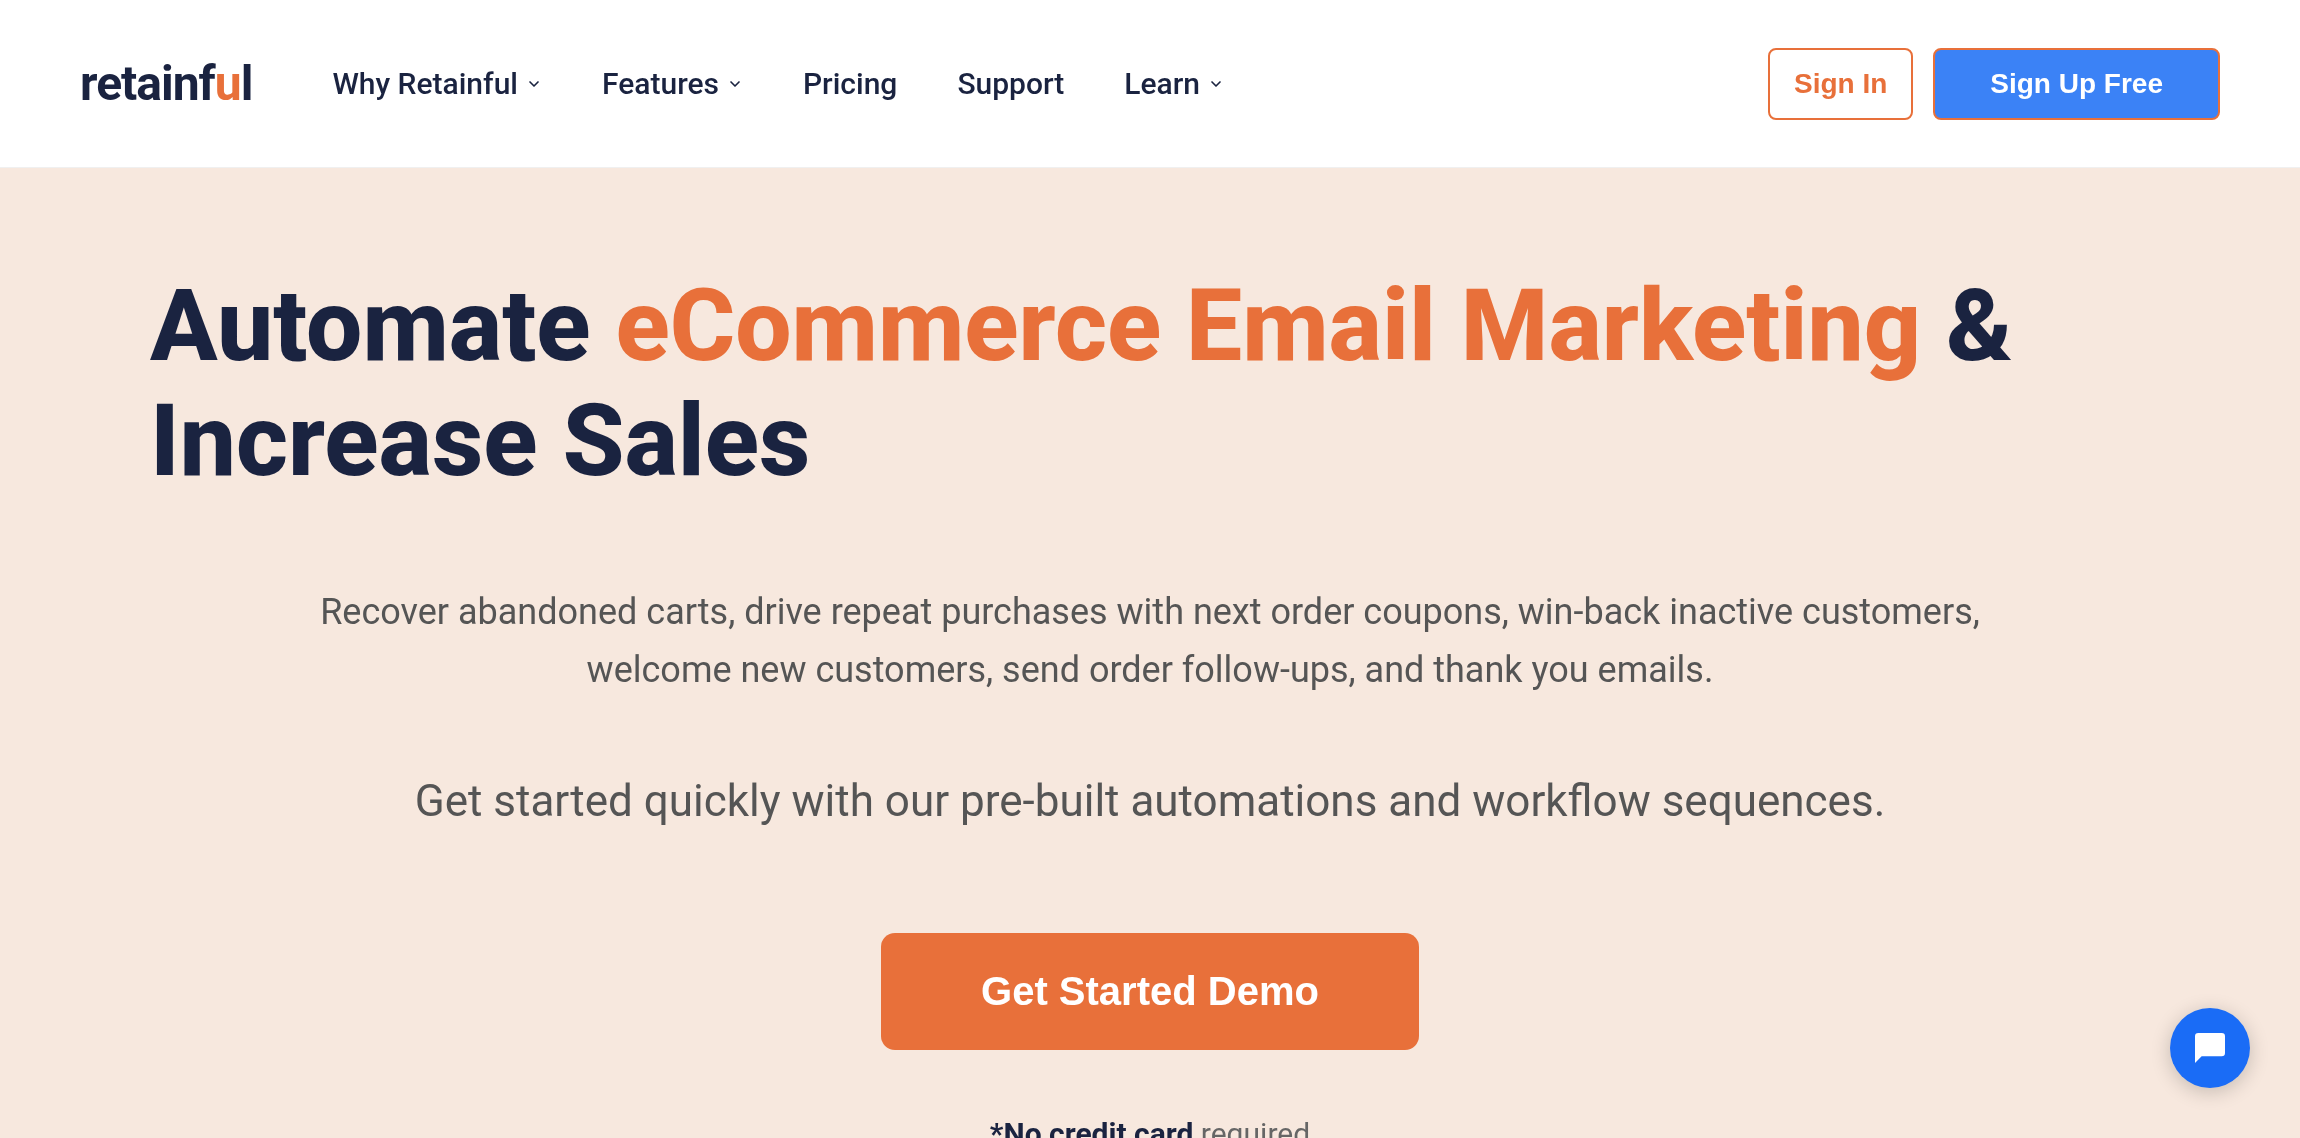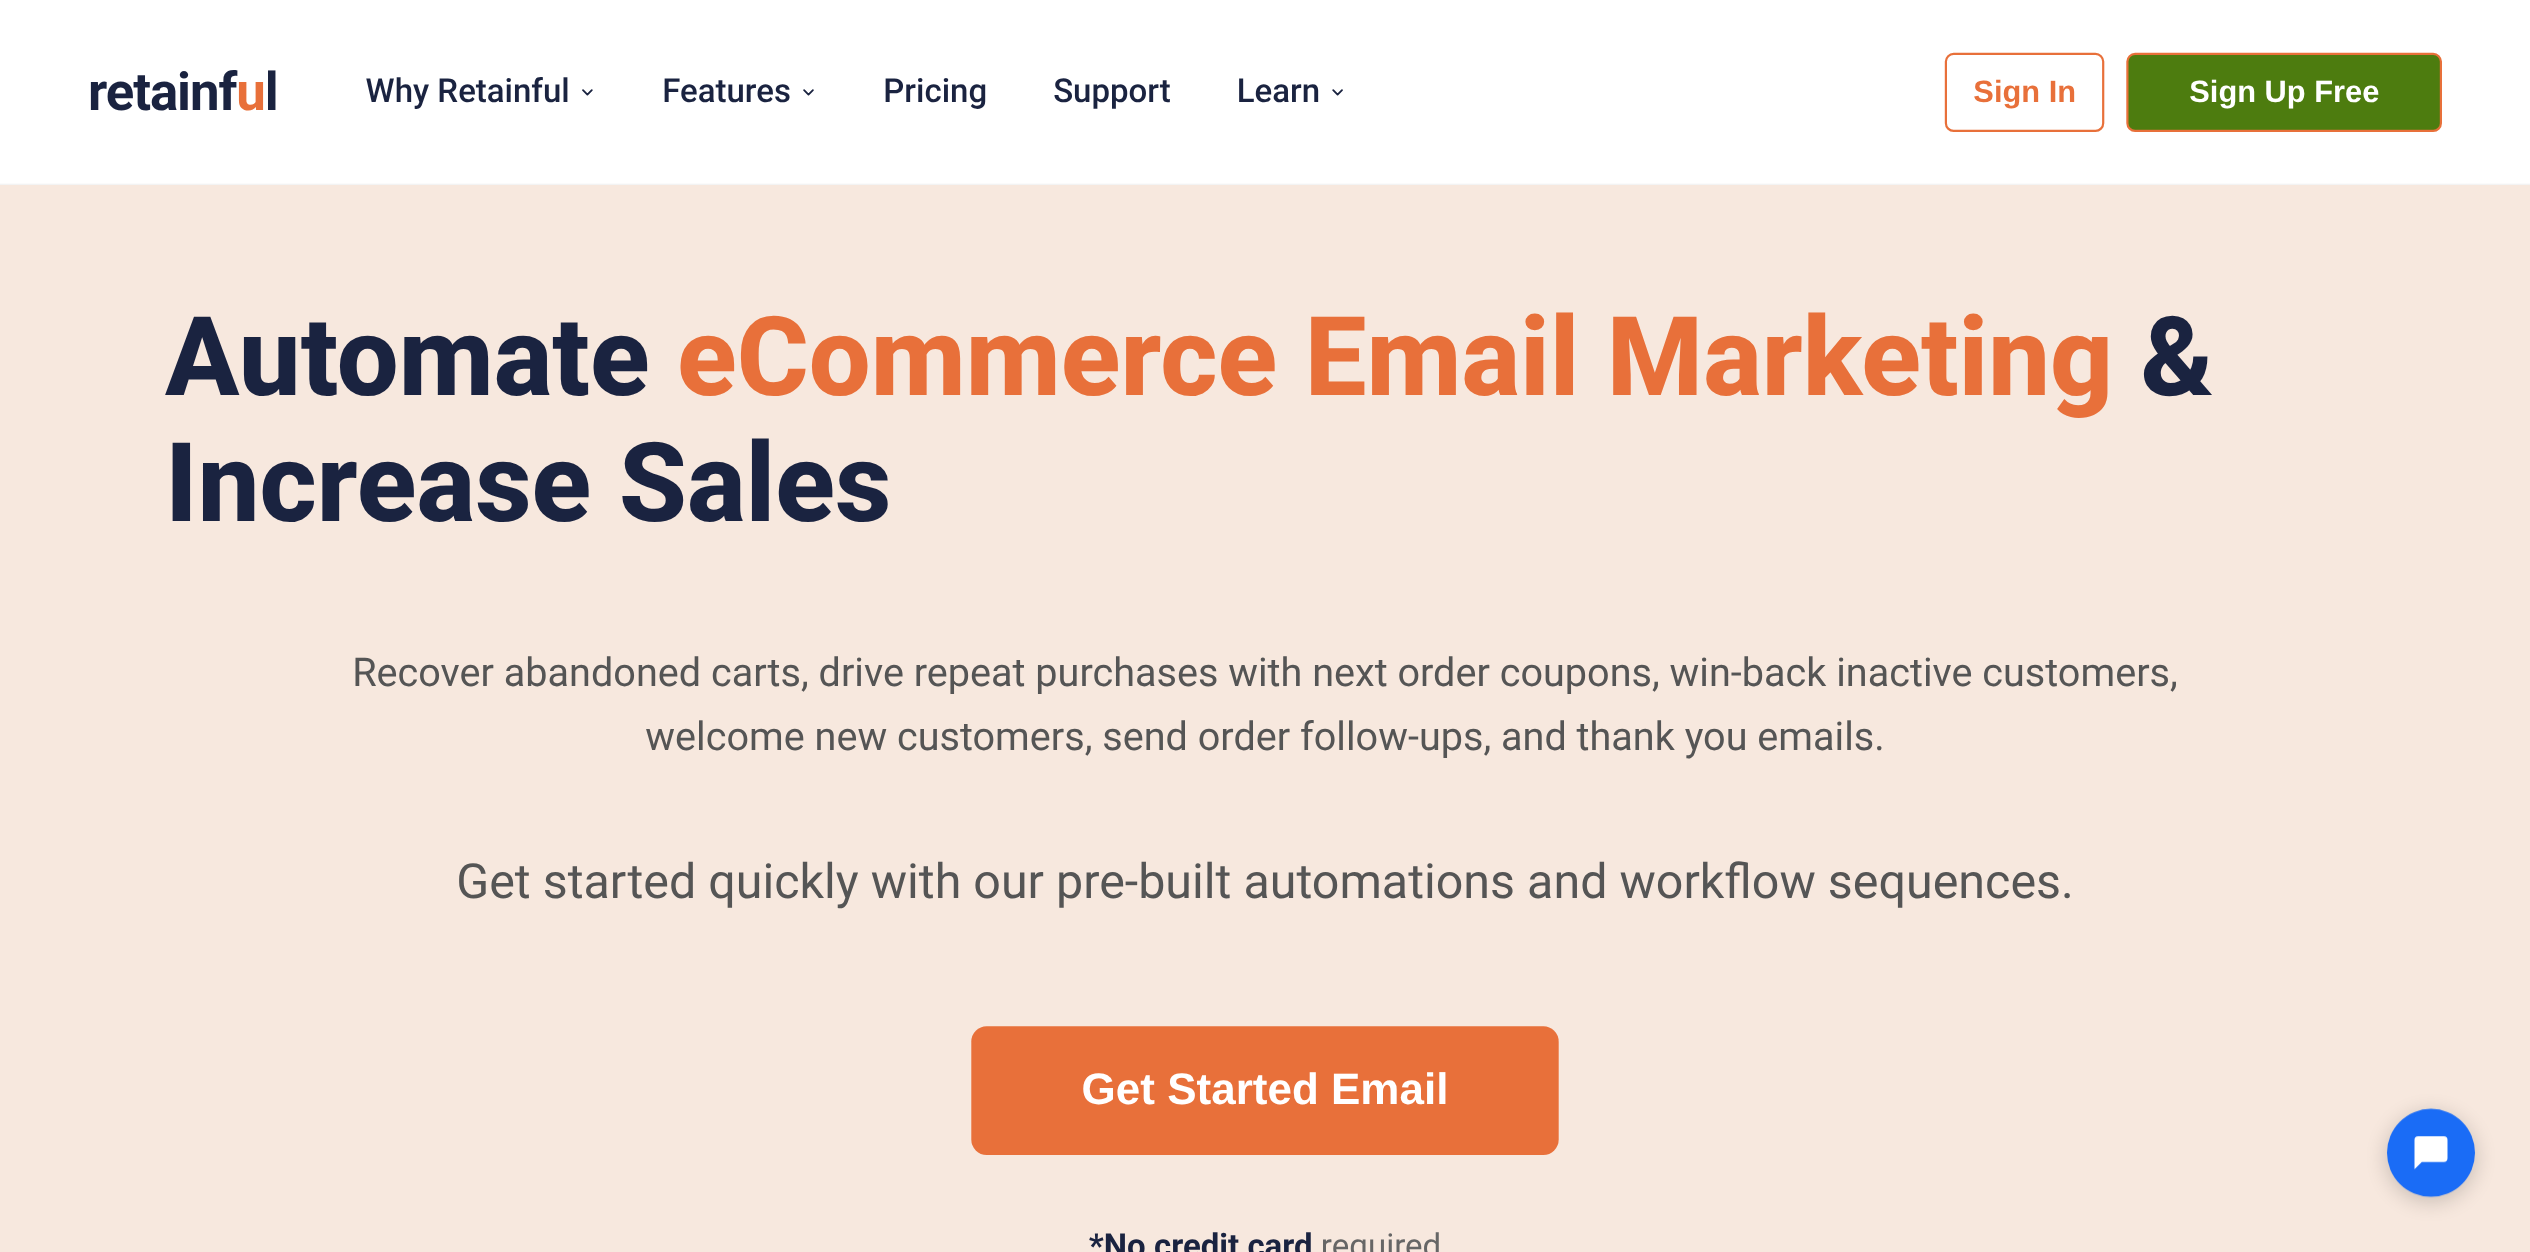--- a/index.html
+++ b/index.html
@@ -97,21 +97,21 @@
       font-size: 28px;
       font-weight: 600;
       cursor: pointer;
       white-space: nowrap;
     }
 
     .btn-sign-up {
       padding: 18px 55px;
       border: 2.5px solid #e8703a;
       color: #ffffff;
-      background: #4d7c0f;
+      background: #3b82f6;
       border-radius: 8px;
       font-size: 28px;
       font-weight: 600;
       cursor: pointer;
       white-space: nowrap;
     }
 
     
     .hero {
       background: #f7e8de;
@@ -262,21 +262,21 @@
 
 <section class="hero">
   <h1 class="hero-title">
     <span>Automate </span><span class="hero-title-accent">eCommerce Email Marketing</span><span> &amp; Increase Sales</span>
   </h1>
 
   <p class="hero-description">Recover abandoned carts, drive repeat purchases with next order coupons, win-back inactive customers, welcome new customers, send order follow-ups, and thank you emails.</p>
 
   <p class="hero-sub-description">Get started quickly with our pre-built automations and workflow sequences.</p>
 
-  <button class="btn-get-started">Get Started Email</button>
+  <button class="btn-get-started">Get Started Demo</button>
 
   <p class="no-credit-card">
     <strong>*No credit card</strong><span> required</span>
   </p>
 </section>
 
 <div class="chat-bubble">
   <svg viewBox="0 0 24 24" xmlns="http://www.w3.org/2000/svg">
     <path d="M21 15a2 2 0 0 1-2 2H7l-4 4V5a2 2 0 0 1 2-2h14a2 2 0 0 1 2 2z"></path>
   </svg>

